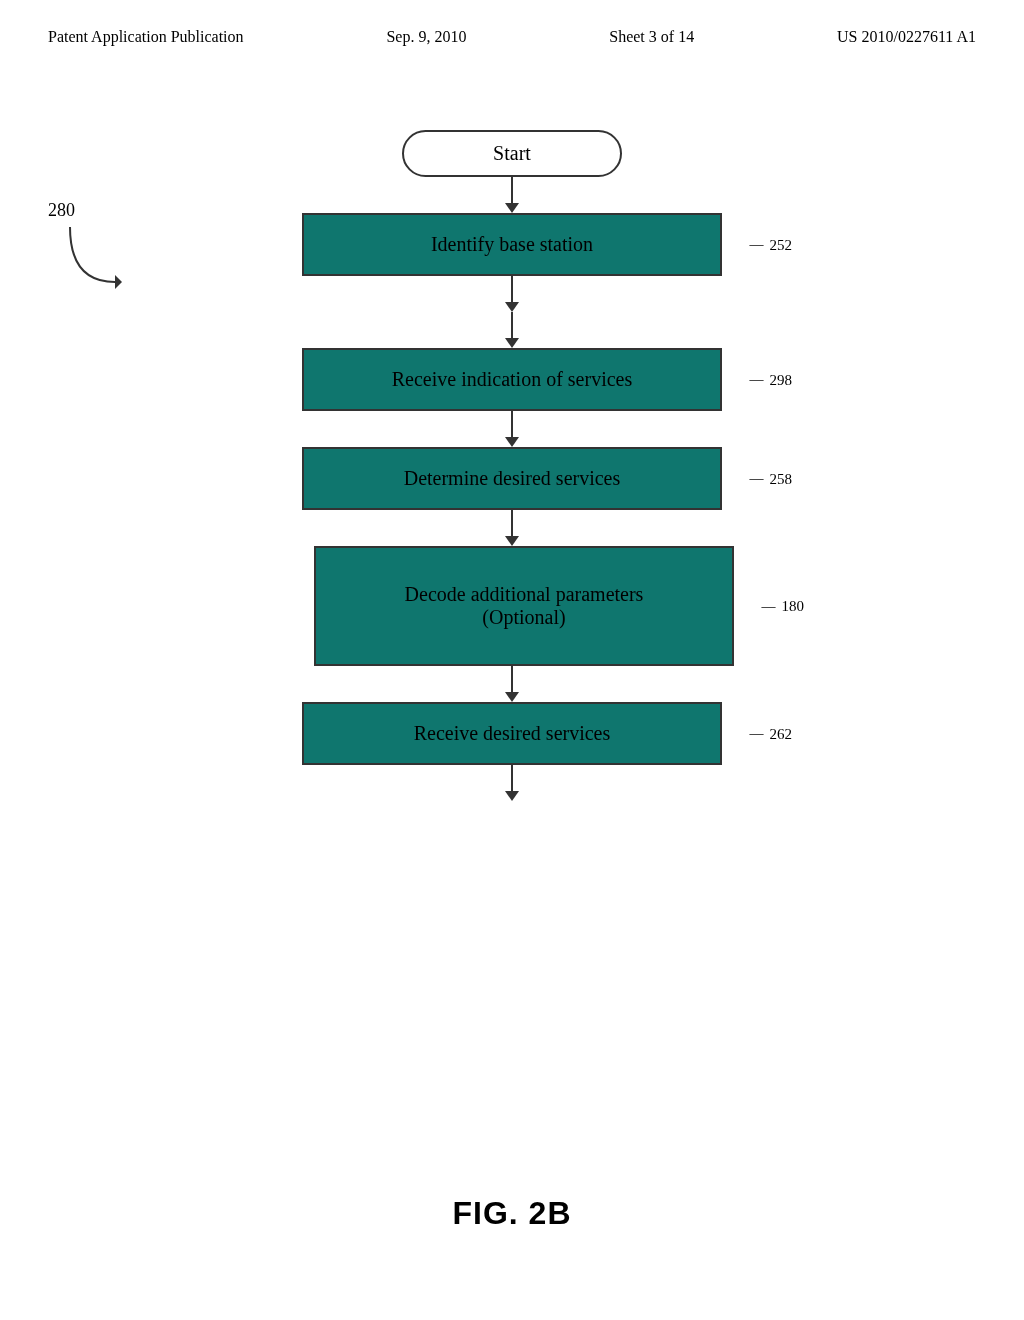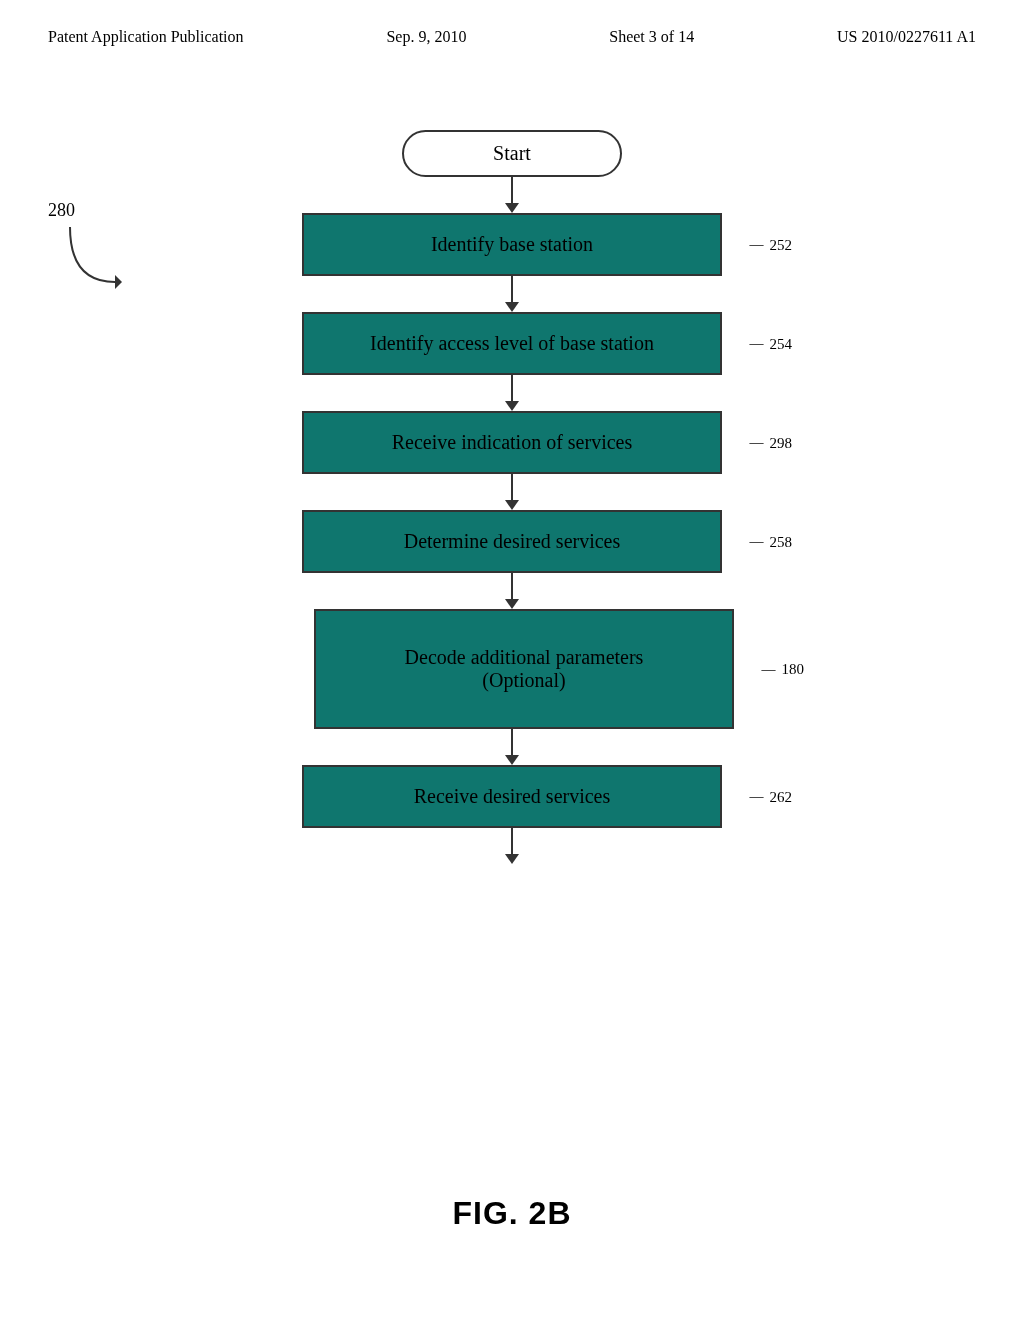--- a/index.html
+++ b/index.html
@@ -161,24 +161,20 @@
 
     <div class="arrow-down"></div>
 
     <div class="rect-box">
       <span>Identify base station</span>
       <span class="box-label">252</span>
     </div>
 
     <div class="arrow-down"></div>
 
-    <div class="rect-box">
-      <span>Identify access level of base station</span>
-      <span class="box-label">254</span>
-    </div>
 
     <div class="arrow-down"></div>
 
     <div class="rect-box">
       <span>Receive indication of services</span>
       <span class="box-label">298</span>
     </div>
 
     <div class="arrow-down"></div>
 

